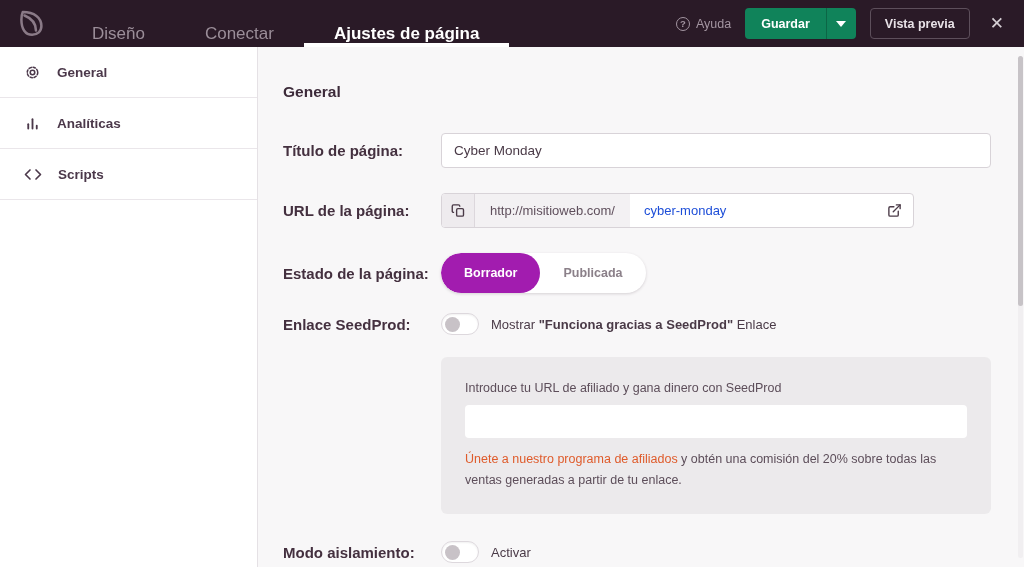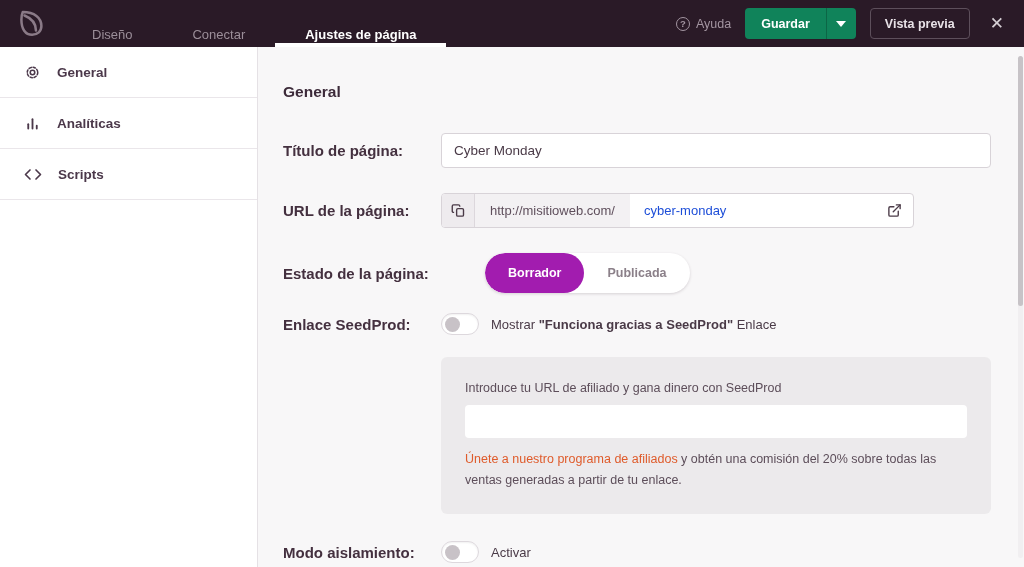--- a/index.html
+++ b/index.html
@@ -4,21 +4,21 @@
 <style>
   * { margin:0; padding:0; box-sizing:border-box; }
   html,body { width:1024px; height:567px; overflow:hidden;
     font-family:"Liberation Sans", sans-serif; background:#f8f7f8; }
 
   
   .topbar { position:relative; width:100%; height:47px; background:#2a1a27;
     display:flex; align-items:stretch; color:#9b8e99; }
   .logo-wrap { width:62px; display:flex; align-items:center; justify-content:center; }
   .tabs { display:flex; align-items:stretch; }
-  .tab { display:flex; align-items:center; padding:0 30px; font-size:13px;
+  .tab { display:flex; align-items:center; padding:0 30px; font-size:17px;
     color:#9b8e99; cursor:pointer; position:relative;margin-top:21px; }
   .tab.active { color:#ffffff; font-weight:700; }
   .tab.active::after { content:""; position:absolute; left:0; right:0; bottom:0;
     height:4px; background:#ffffff; }
   .topbar-right { margin-left:auto; display:flex; align-items:center; gap:14px;
     padding-right:14px; }
   .help { display:flex; align-items:center; gap:6px; font-size:12.5px; color:#a395a1; cursor:pointer; }
   .help-circle { width:14px; height:14px; border:1.3px solid #a395a1; border-radius:50%;
     display:flex; align-items:center; justify-content:center; font-size:9.5px; font-weight:700; }
   .save-group { display:flex; height:31px; border-radius:4px; overflow:hidden; background:#10835a; }
@@ -180,21 +180,21 @@
             <svg width="15" height="15" viewBox="0 0 24 24" fill="none" stroke="currentColor" stroke-width="2.2" stroke-linecap="round" stroke-linejoin="round">
               <path d="M18 13v6a2 2 0 0 1-2 2H5a2 2 0 0 1-2-2V8a2 2 0 0 1 2-2h6"></path>
               <polyline points="15 3 21 3 21 9"></polyline>
               <line x1="10" y1="14" x2="21" y2="3"></line>
             </svg>
           </div>
         </div>
       </div>
     </div>
 
-    <div class="row" style="margin-bottom:20px;gap:44px;">
+    <div class="row" style="margin-bottom:20px;">
       <div class="row-label center">Estado de la página:</div>
       <div class="row-content">
         <div class="status-pill">
           <div class="status-opt active">Borrador</div>
           <div class="status-opt">Publicada</div>
         </div>
       </div>
     </div>
 
     <div class="row" style="margin-bottom:22px;">

